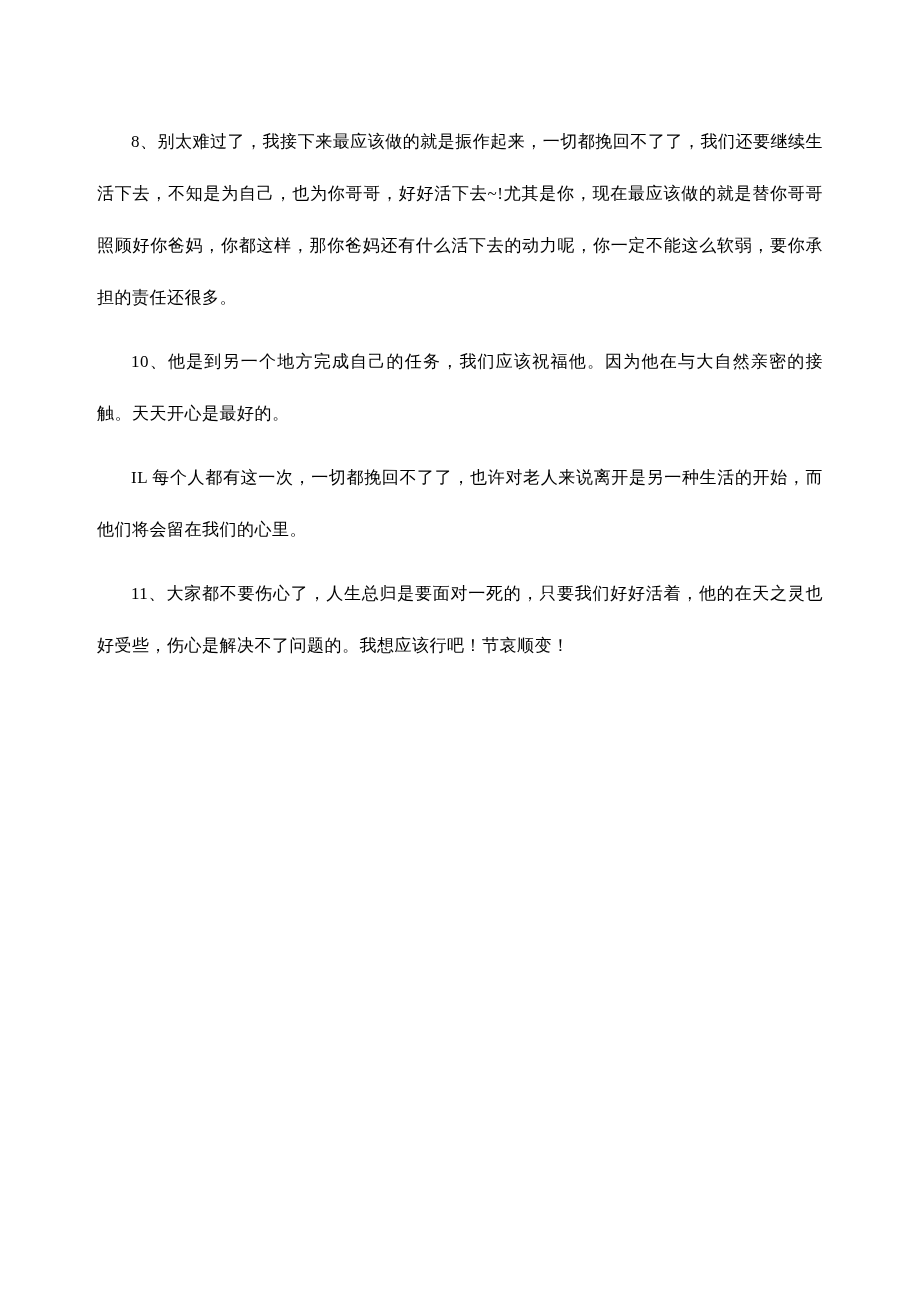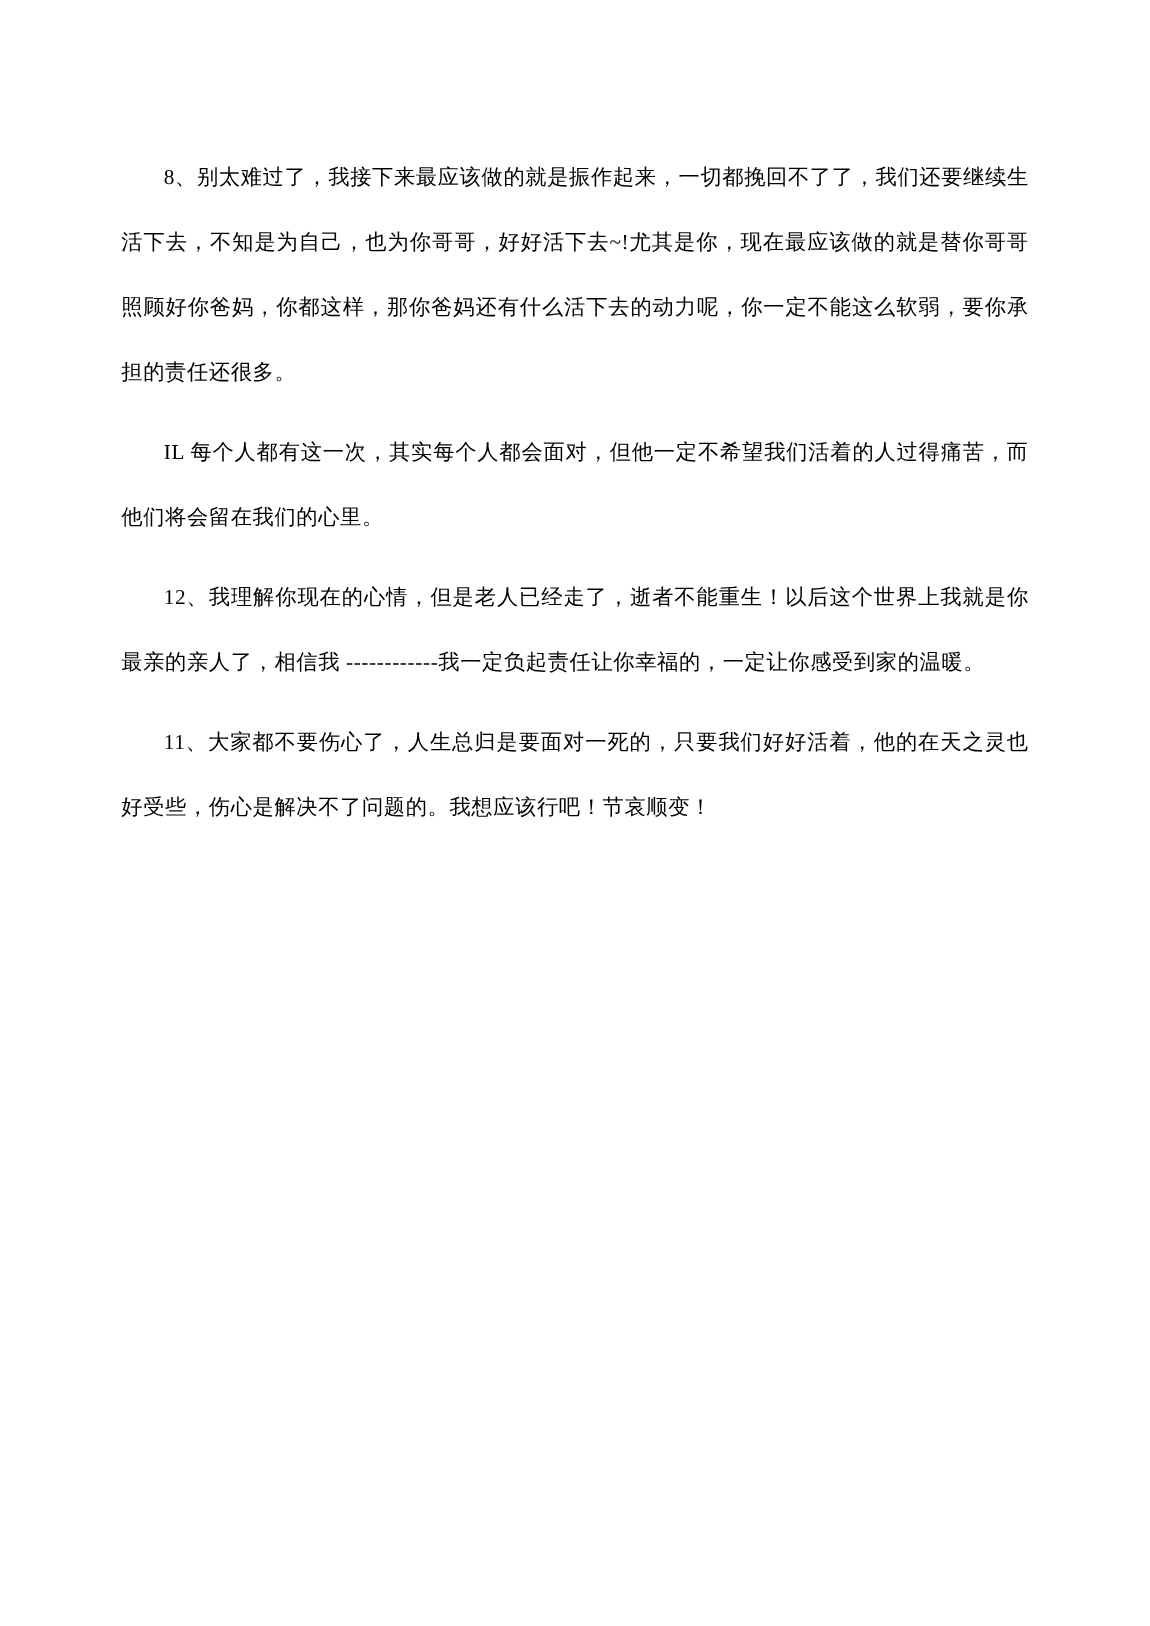--- a/index.html
+++ b/index.html
@@ -29,16 +29,16 @@
     letter-spacing: 0.5px;
     margin: 0 0 12px 0;
     word-break: break-all;
   }
 </style>
 </head>
 <body>
 
 <div class="page">
   <p class="para">8、别太难过了，我接下来最应该做的就是振作起来，一切都挽回不了了，我们还要继续生活下去，不知是为自己，也为你哥哥，好好活下去~!尤其是你，现在最应该做的就是替你哥哥照顾好你爸妈，你都这样，那你爸妈还有什么活下去的动力呢，你一定不能这么软弱，要你承担的责任还很多。</p>
-  <p class="para">IL 每个人都有这一次，其实每个人都会面对，但他一定不希望我们活着的人过得痛苦，而他们将会留在我们的心里。</p>
-  <p class="para">12、我理解你现在的心情，但是老人已经走了，逝者不能重生！以后这个世界上我就是你最亲的亲人了，相信我 ------------我一定负起责任让你幸福的，一定让你感受到家的温暖。</p>
+  <p class="para">10、他是到另一个地方完成自己的任务，我们应该祝福他。因为他在与大自然亲密的接触。天天开心是最好的。</p>
+  <p class="para">IL 每个人都有这一次，一切都挽回不了了，也许对老人来说离开是另一种生活的开始，而他们将会留在我们的心里。</p>
   <p class="para">11、大家都不要伤心了，人生总归是要面对一死的，只要我们好好活着，他的在天之灵也好受些，伤心是解决不了问题的。我想应该行吧！节哀顺变！</p>
 </div>
 
 </body></html>

